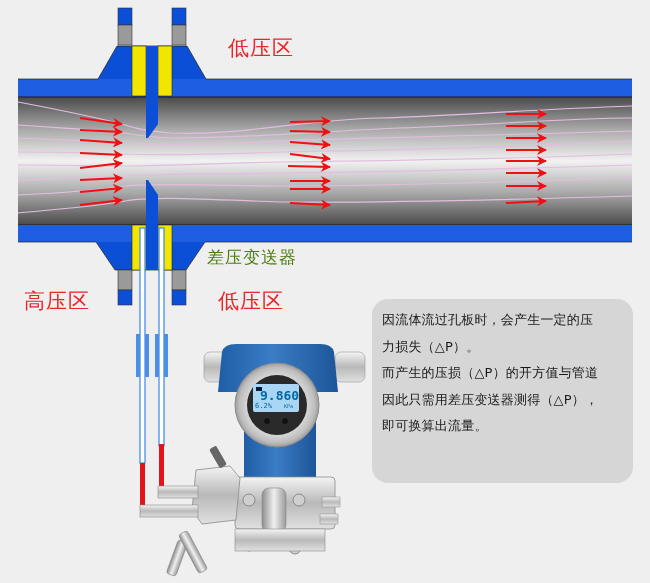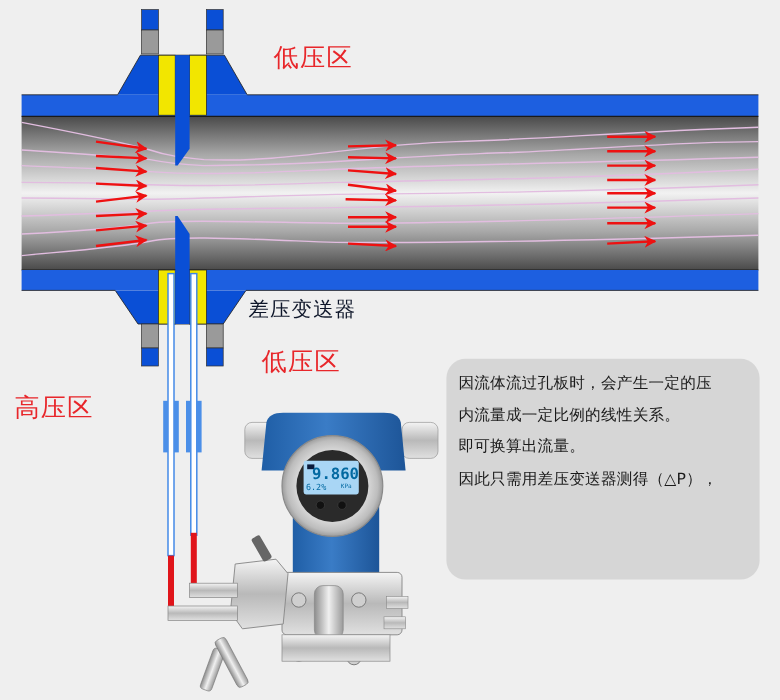--- a/index.html
+++ b/index.html
@@ -1,18 +1,18 @@
 <!DOCTYPE html>
 <html><head>
 <meta charset="utf-8">
 <style>
   html,body{margin:0;padding:0;}
   body{width:650px;height:583px;background:#efefef;position:relative;overflow:hidden;font-family:"DejaVu Sans",sans-serif;}
   .label-red{position:absolute;color:#e8262a;font-size:21px;letter-spacing:1px;font-family:"DejaVu Sans",sans-serif;text-align:right;}
-  .label-dark{position:absolute;color:#0f172a;font-size:17px;letter-spacing:1px;}
+  .label-dark{position:absolute;color:#4d7c0f;font-size:17px;letter-spacing:1px;}
   .info-box{position:absolute;left:372px;top:299px;width:261px;height:184px;background:#d6d6d6;box-sizing:border-box;padding:8px 8px 0 10px;border-radius:16px;}
   .info-line{font-size:13px;color:#1a1a1a;line-height:26.5px;white-space:nowrap;letter-spacing:0.2px;}
   svg{position:absolute;left:0;top:0;}
   .lcd-text{position:absolute;font-family:"DejaVu Sans Mono",monospace;color:#0369a1;}
 </style>
 </head>
 <body>
 
 <svg width="650" height="583" viewBox="0 0 650 583">
   <defs>
@@ -193,21 +193,22 @@
     <rect x="214" y="446" width="8" height="22" rx="2" fill="#666" transform="rotate(-30 218 457)"></rect>
   </g>
 </svg>
 
 <div class="lcd-text" style="left:260px;top:388px;font-size:13px;font-weight:bold;">9.860</div>
 <div class="lcd-text" style="left:255px;top:402px;font-size:7px;">6.2%</div>
 <div class="lcd-text" style="left:284px;top:403px;font-size:5px;">KPa</div>
 
 <div class="label-red" style="left:228px;top:34px;">低压区</div>
 <div class="label-dark" style="left:207px;top:246px;">差压变送器</div>
-<div class="label-red" style="left:12px;top:287px;margin-top:39px;">高压区</div>
+<div class="label-red" style="left:24px;top:287px;">高压区</div>
 <div class="label-red" style="left:218px;top:287px;">低压区</div>
 
 <div class="info-box">
   <div class="info-line">因流体流过孔板时，会产生一定的压</div>
-  <div class="info-line">内流量成一定比例的线性关系。</div>
+  <div class="info-line">力损失（△P）。</div>
+  <div class="info-line">而产生的压损（△P）的开方值与管道</div>
+  <div class="info-line">因此只需用差压变送器测得（△P），</div>
   <div class="info-line">即可换算出流量。</div>
-  <div class="info-line">因此只需用差压变送器测得（△P），</div>
 </div>
 
 </body></html>

